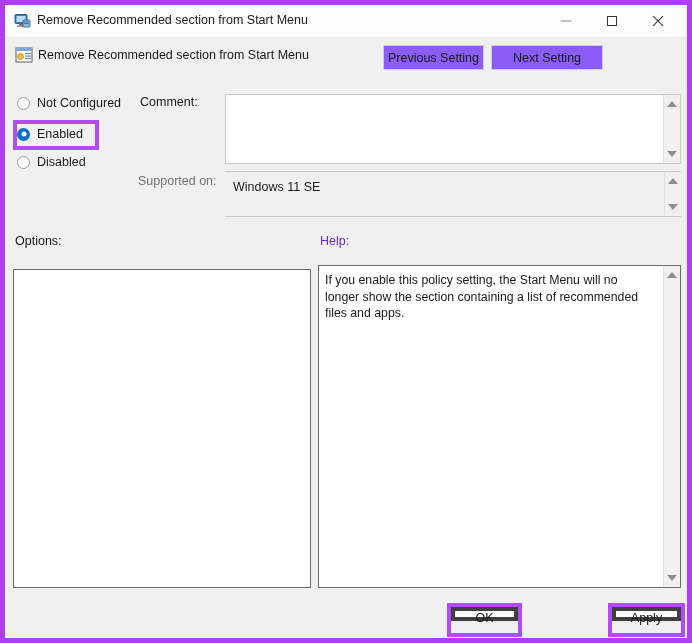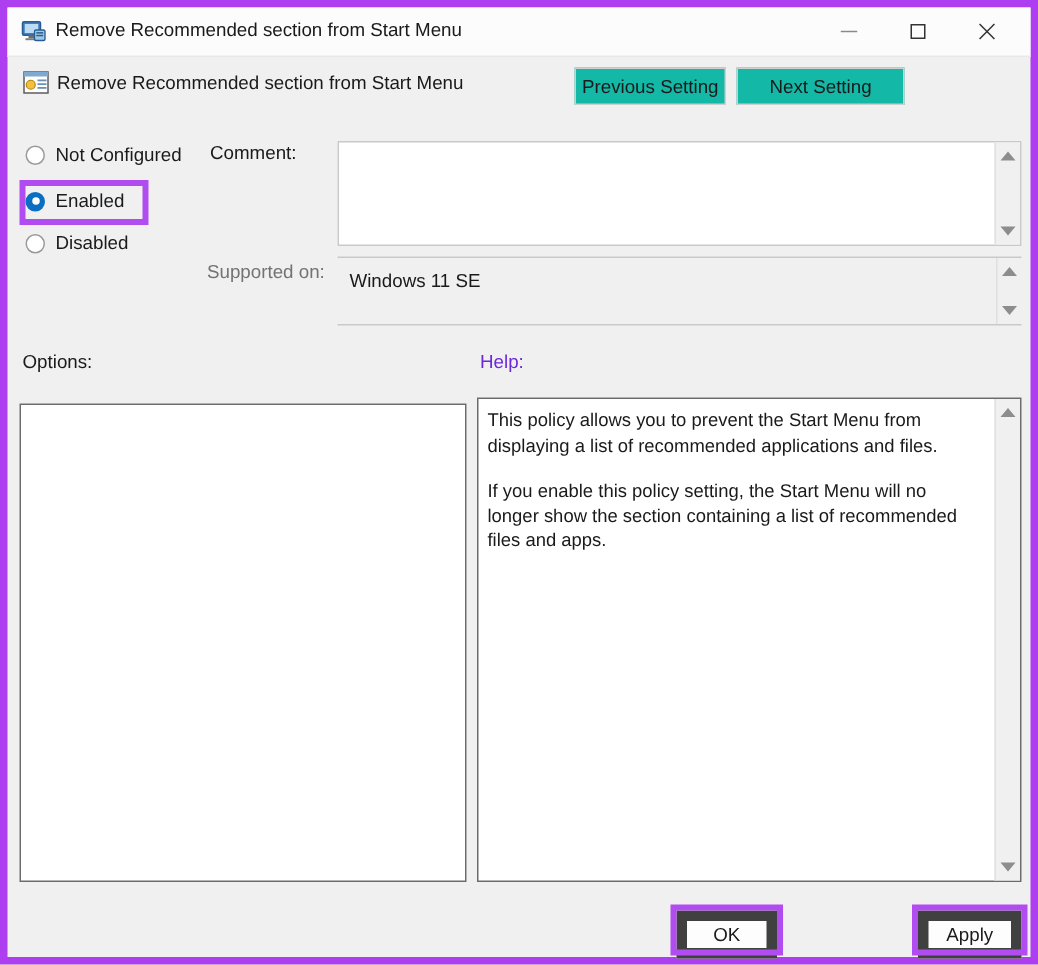--- a/index.html
+++ b/index.html
@@ -91,21 +91,21 @@
     left: 33px; top: 10px;
     font-size: 12.5px;
     color: #1a1a1a;
     white-space: nowrap;
   }
 
   .nav-btn {
     position: absolute;
     top: 7px;
     height: 25px;
-    background: #14b8a6;
+    background: #8b5cf6;
     border: 1px solid #cfcfcf;
     font-family: "Liberation Sans", sans-serif;
     font-size: 12.5px;
     color: #1a1a1a;
     cursor: default;
   }
   #btn-prev-setting { left: 378px; width: 101px; }
   #btn-next-setting { left: 486px; width: 112px; }
 
   
@@ -247,23 +247,23 @@
     font-size: 12.3px;
     line-height: 16.5px;
     color: #1a1a1a;
   }
   #help-text p { margin-bottom: 14px; }
 
   
   .footer-btn {
     position: absolute;
     top: 602px;
-    height: 32px;
+    height: 14px;
     background: #fdfdfd;
-    border: 7px solid #404040;
+    border: 4px solid #404040;
     font-family: "Liberation Sans", sans-serif;
     font-size: 12.5px;
     color: #1a1a1a;
     cursor: default;
   }
   #btn-ok     { left: 446px; width: 67px; }
   #btn-cancel { left: 521px; width: 78px; }
   #btn-apply  { left: 607px; width: 69px; }
 
   .btn-highlight {
@@ -353,21 +353,20 @@
       <span class="scroll-arrow arrow-down"></span>
     </div>
   </div>
 
   <div id="options-label">Options:</div>
   <div id="options-panel"></div>
 
   <div id="help-label">Help:</div>
   <div id="help-panel">
     <div id="help-text">
-      <p>This policy allows you to prevent the Start Menu from displaying a list of recommended applications and files.</p>
       <p>If you enable this policy setting, the Start Menu will no longer show the section containing a list of recommended files and apps.</p>
     </div>
     <div class="vscroll">
       <span class="scroll-arrow arrow-up"></span>
       <span class="scroll-arrow arrow-down"></span>
     </div>
   </div>
 
   <button class="footer-btn" id="btn-ok">OK</button>
   <button class="footer-btn" id="btn-apply">Apply</button>

